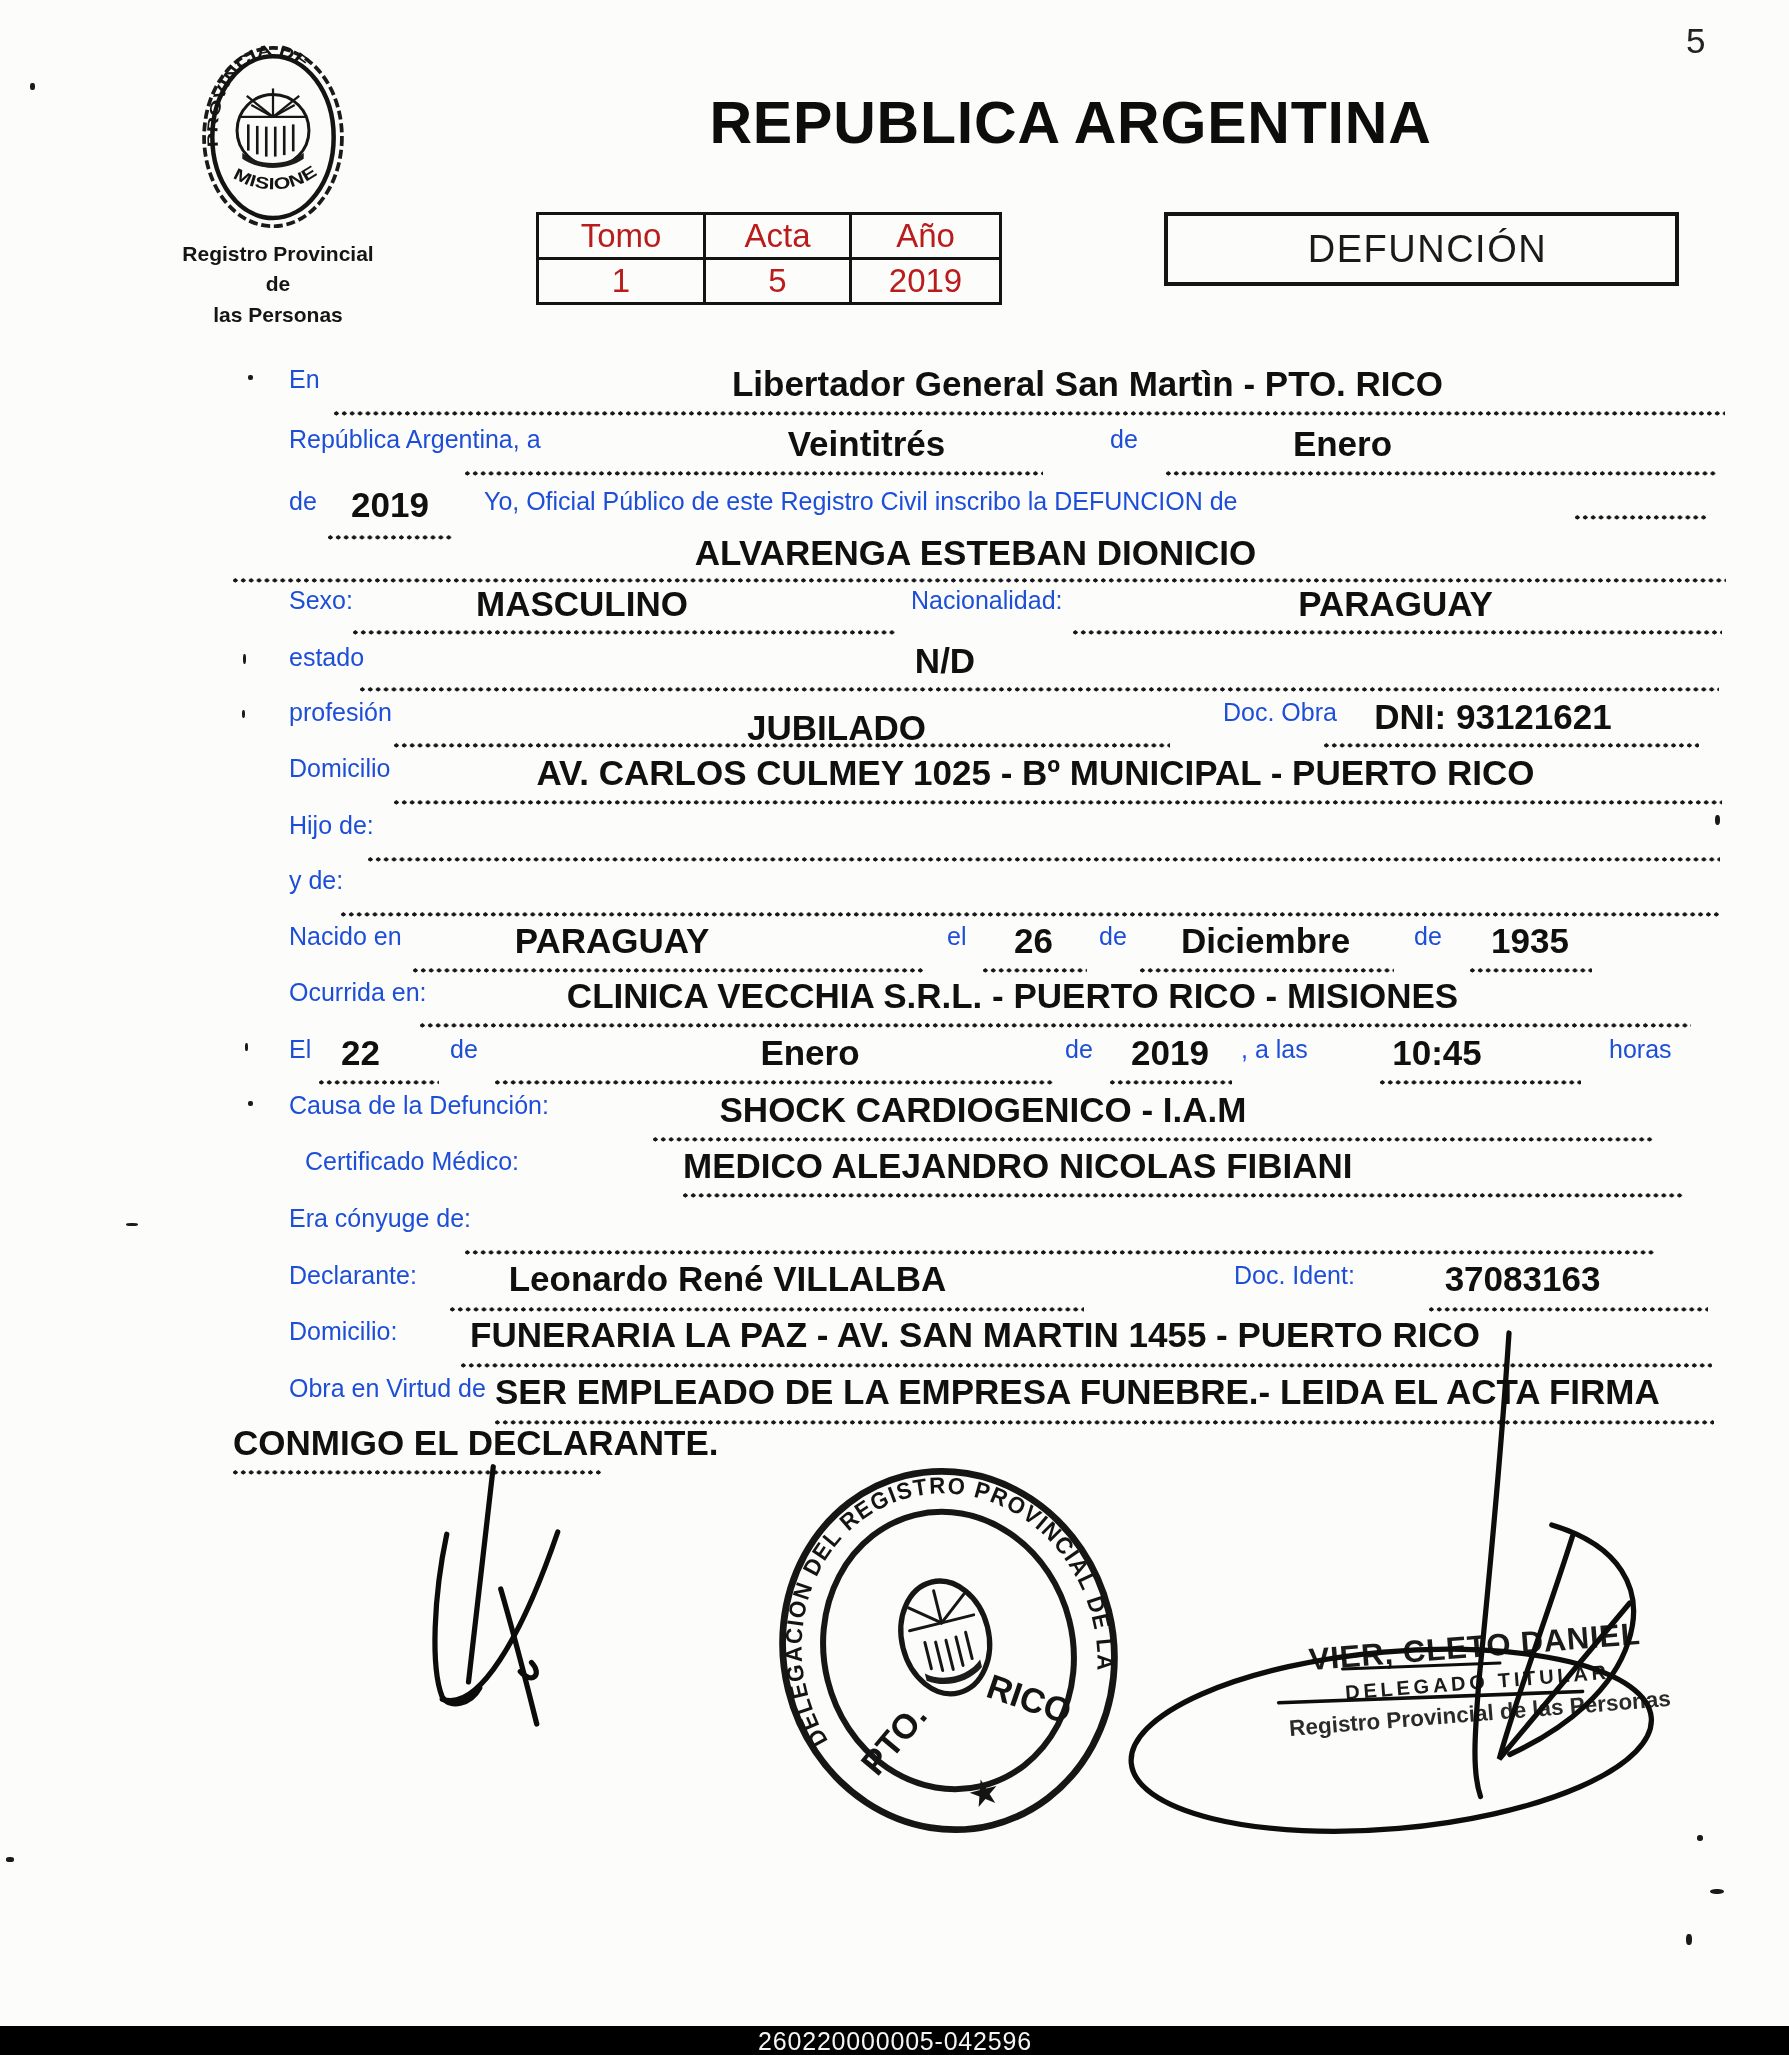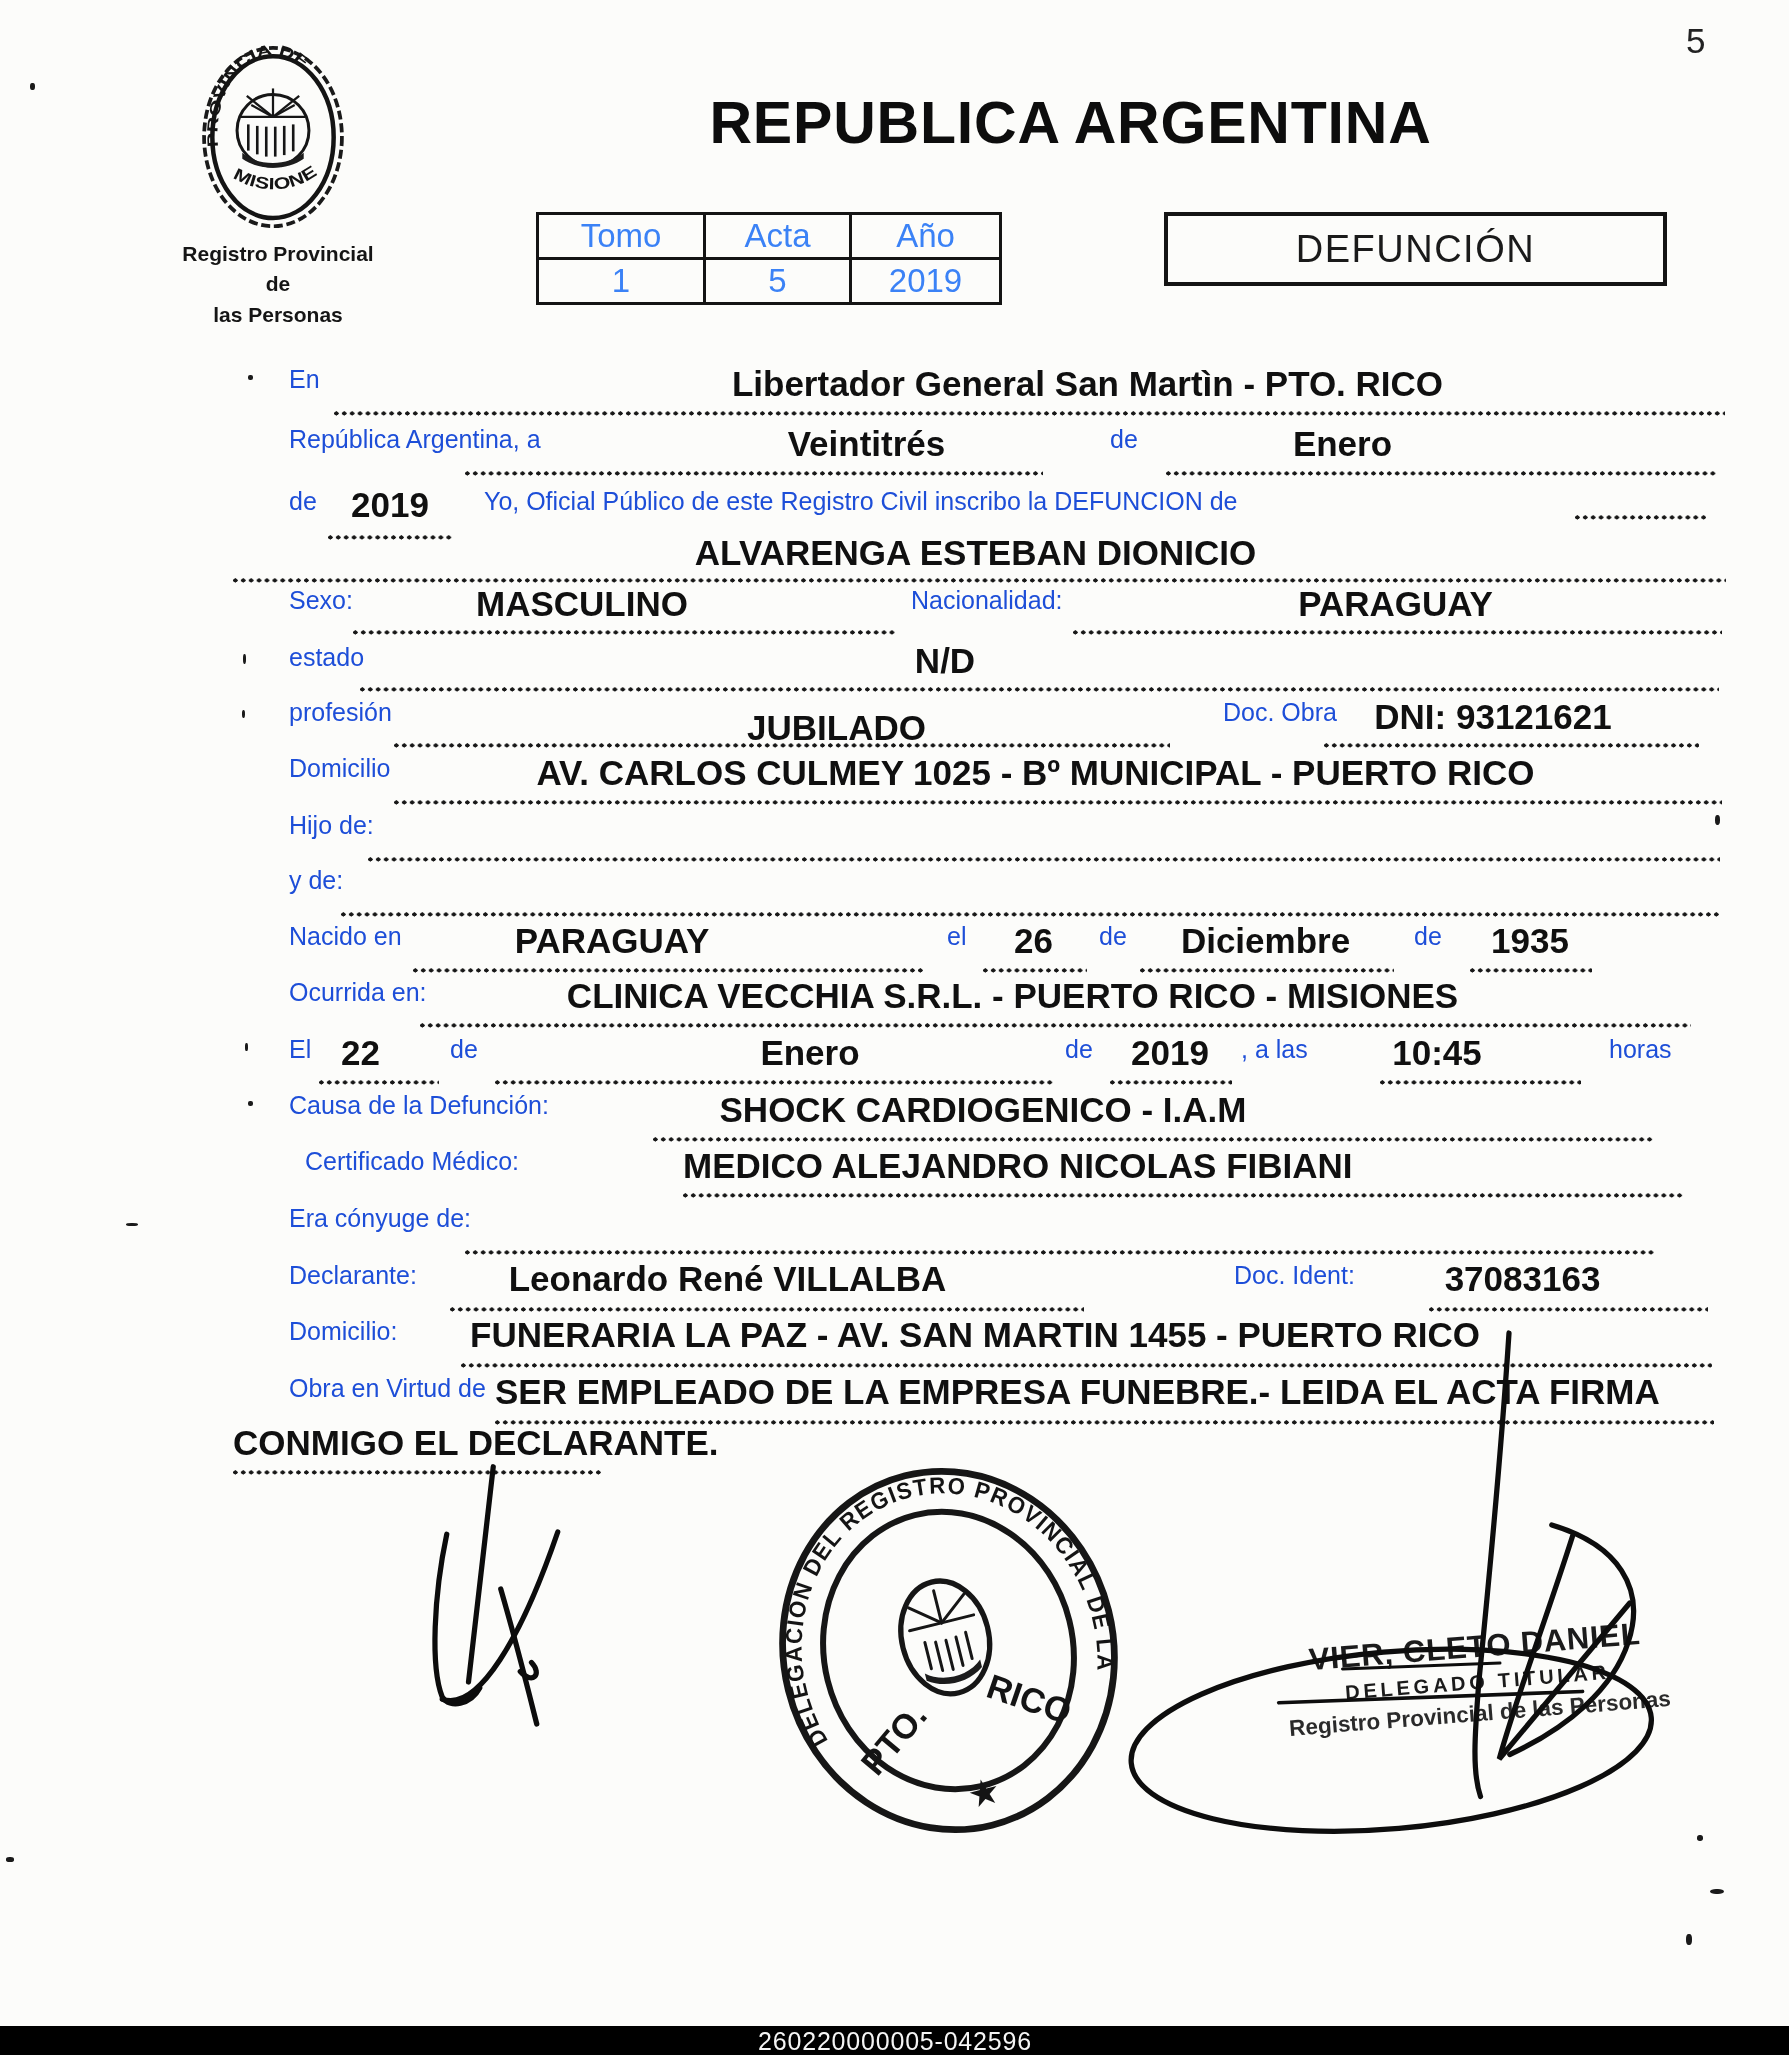--- a/index.html
+++ b/index.html
@@ -61,29 +61,29 @@
     position:absolute;
     left:536px;top:212px;
     border-collapse:collapse;
   }
   table.rec td{
     border:3.8px solid #141414;
     font-size:33px;
     text-align:center;
     padding:0;
     height:42px;
-    color:#3b82f6;
+    color:#b91c1c;
   }
   td.c1{width:164px;} td.c2{width:143px;} td.c3{width:147px;margin-left:47px;}
   .def-box{
     position:absolute;
     left:1164px;top:212px;width:495px;height:66px;
     border:4.5px solid #141414;
     display:flex;align-items:center;justify-content:center;
-    font-size:38px;letter-spacing:1.5px;color:#1a1a1a;
+    font-size:38px;letter-spacing:1.5px;color:#1a1a1a;padding-left:12px;
   }
   .stamp-block{
     position:absolute;
     left:1268px;top:1629px;width:420px;height:120px;
     transform:rotate(-4.5deg);
     color:#1b1b1b;
   }
   .stamp-l1{position:absolute;left:0;top:0;width:420px;text-align:center;font-size:31px;font-weight:bold;letter-spacing:0.8px;white-space:nowrap;}
   .stamp-l2{position:absolute;left:0;top:42px;width:420px;text-align:center;font-size:20px;font-weight:bold;letter-spacing:3.8px;white-space:nowrap;}
   .stamp-l3{position:absolute;left:0;top:72px;width:420px;text-align:center;font-size:22.5px;font-weight:bold;white-space:nowrap;opacity:.93;}

